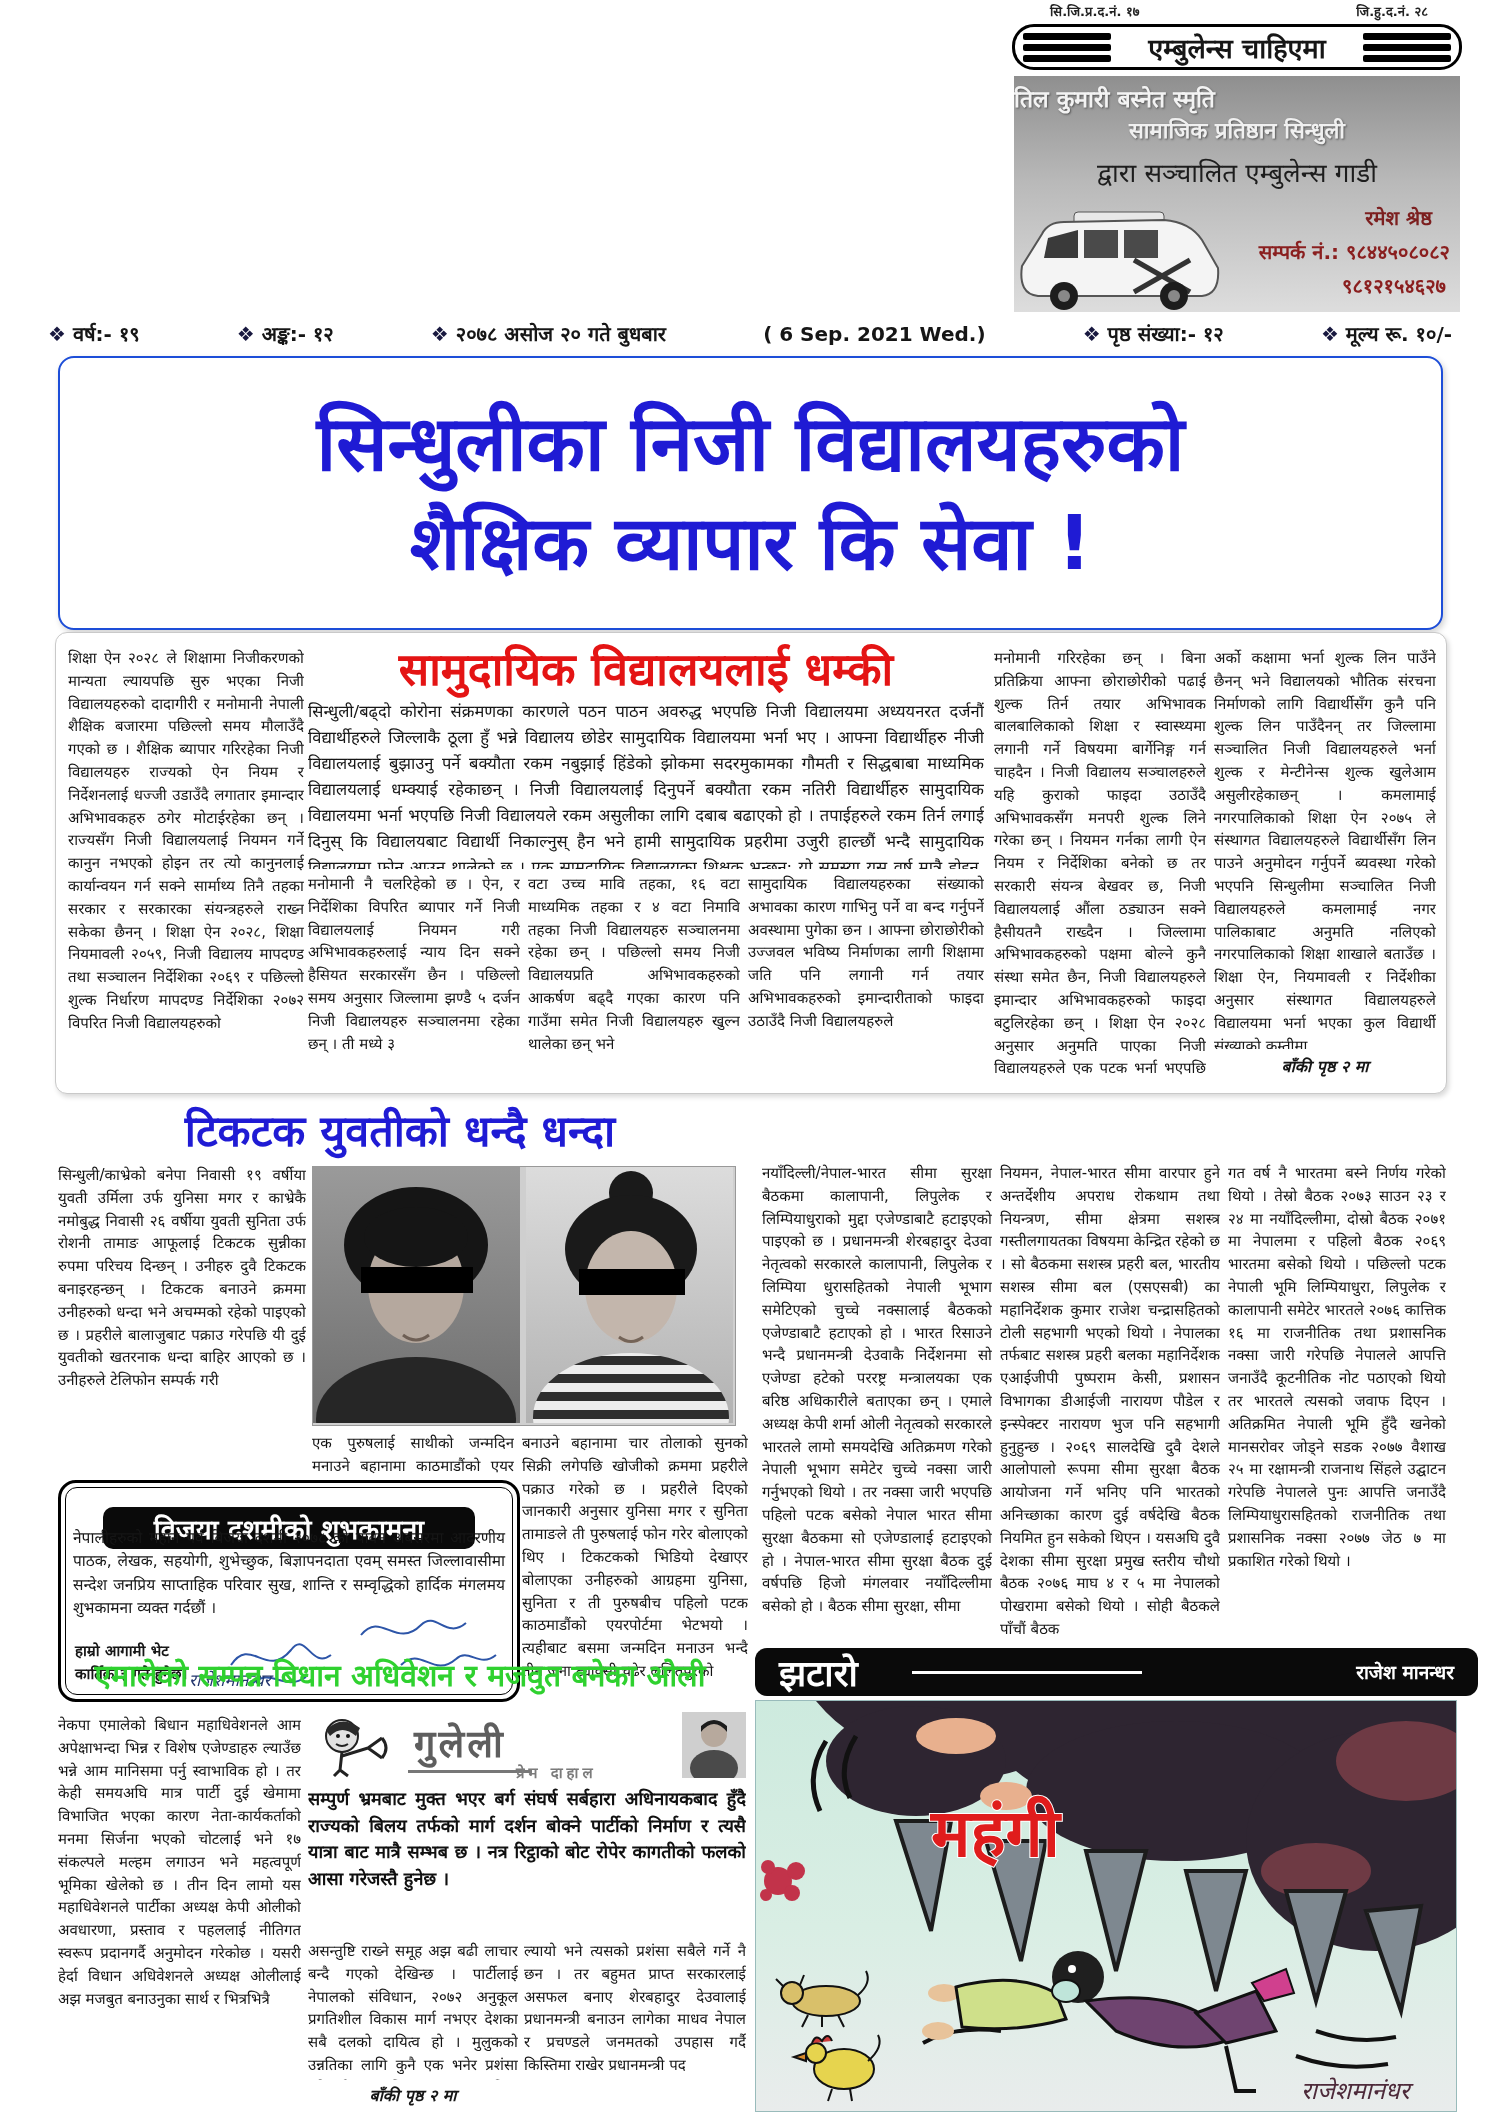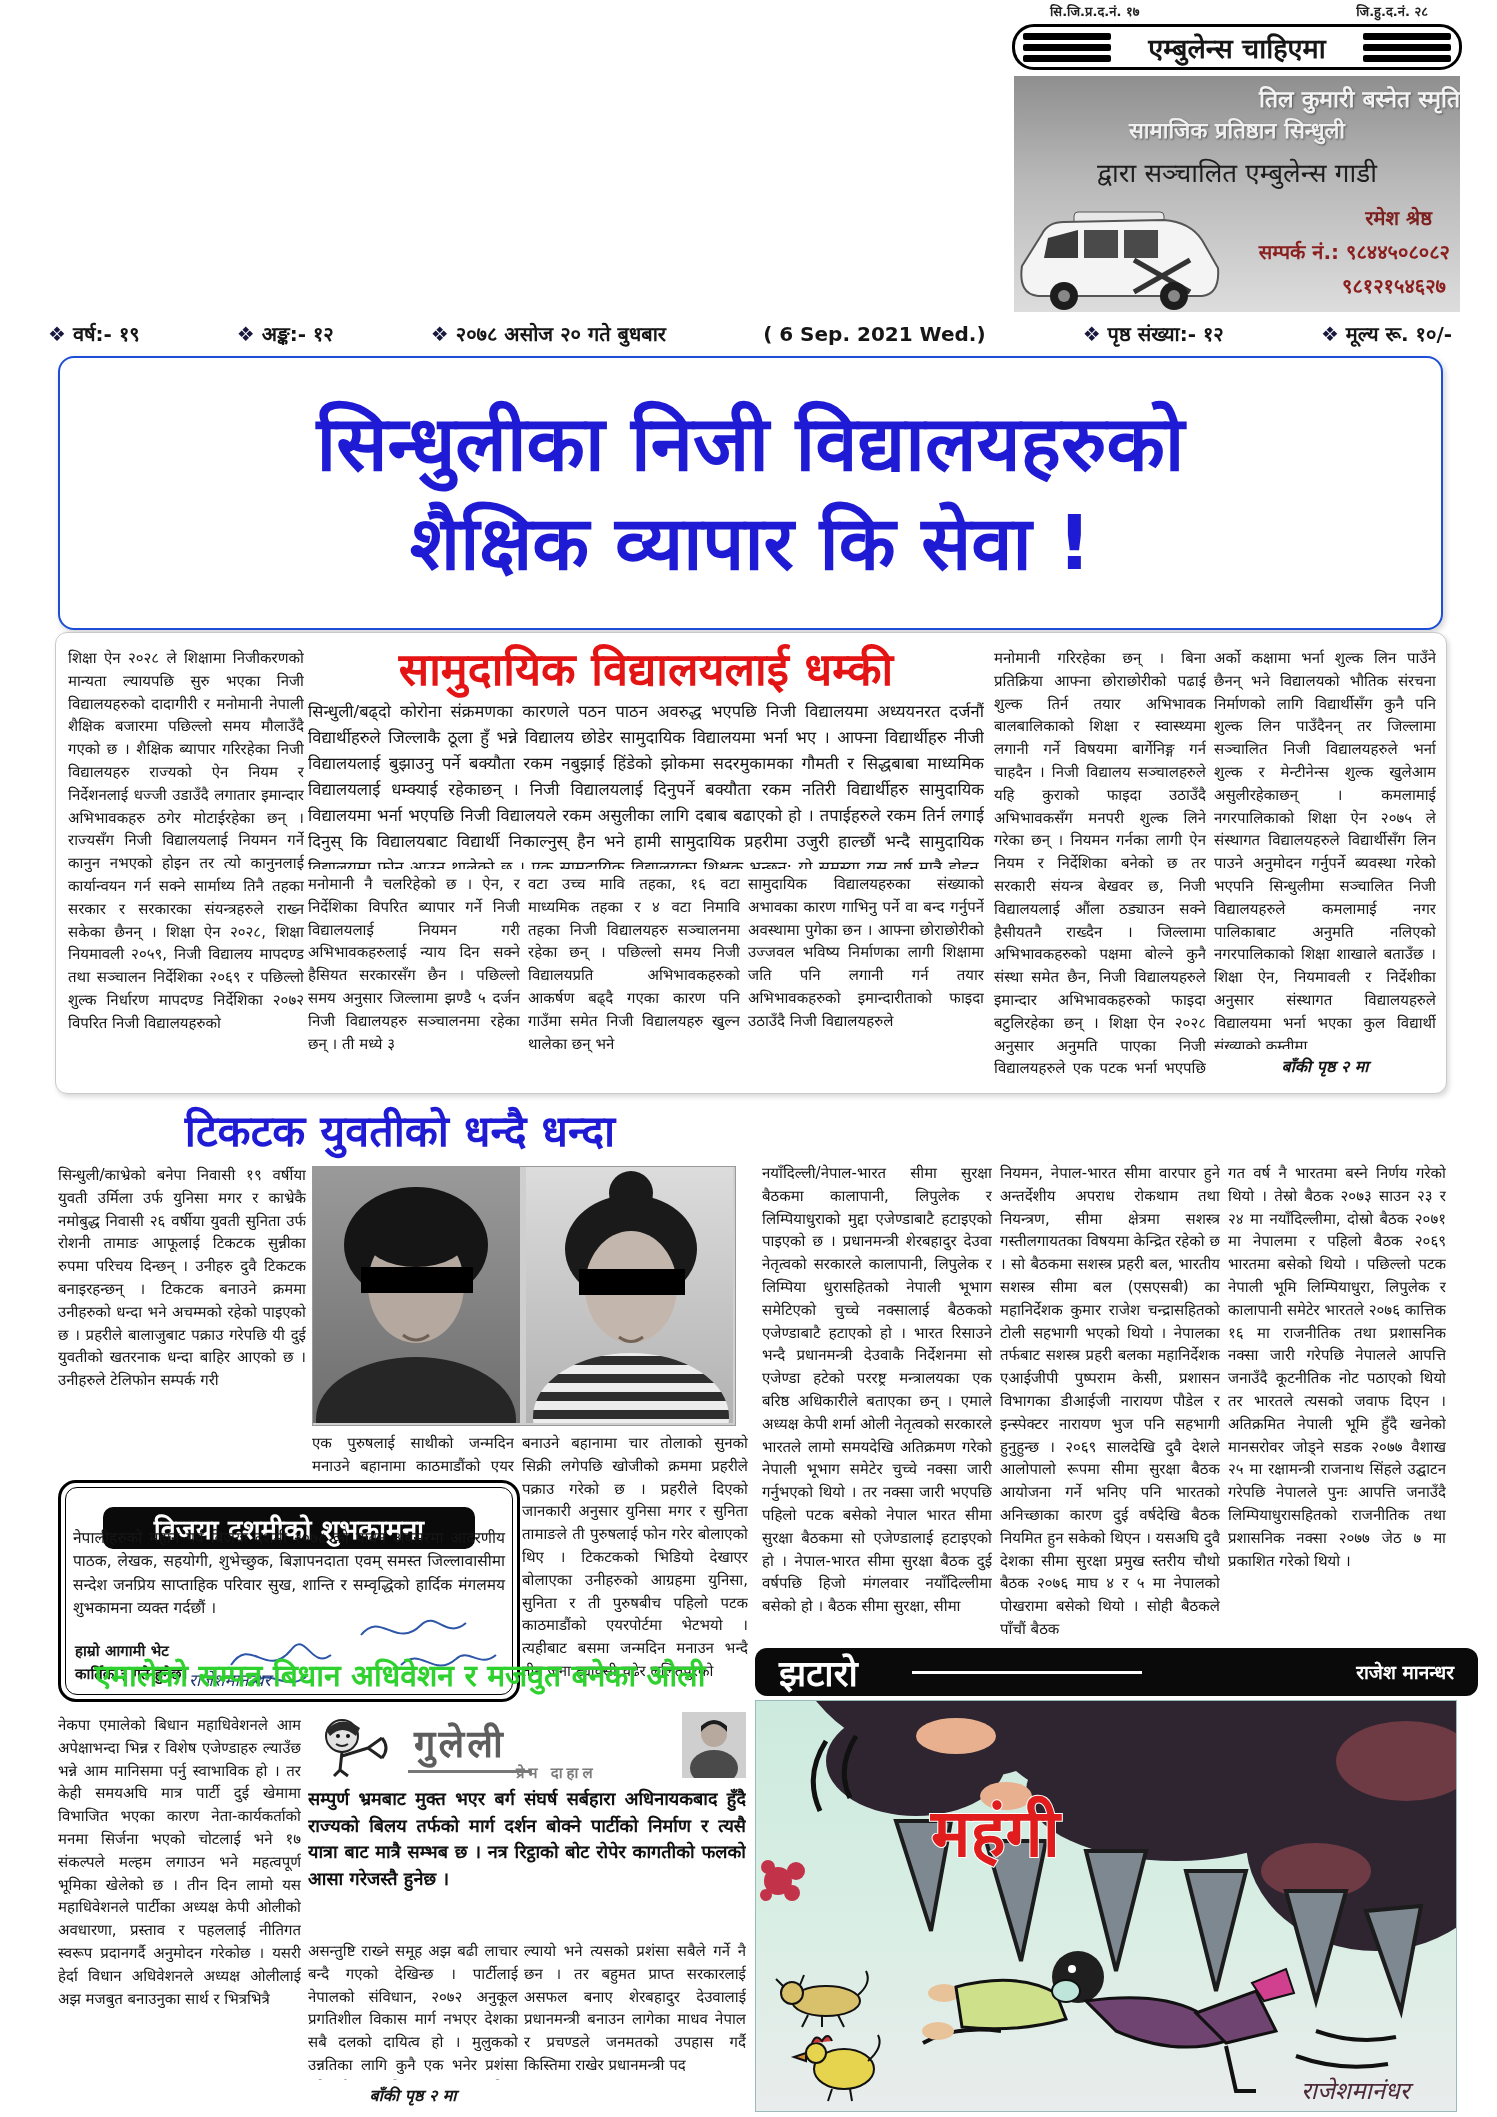--- a/index.html
+++ b/index.html
@@ -21,22 +21,22 @@
   .mast-bar .np{color:#fff;font-size:23px;font-weight:bold;}
   
   .amb{position:absolute;left:1012px;top:24px;width:450px;height:288px;}
   .amb-head{position:relative;height:46px;border:3px solid #000;border-radius:22px;background:#fff;
             display:flex;align-items:center;justify-content:space-between;padding:0 8px;box-sizing:border-box;}
   .stripes{display:flex;flex-direction:column;gap:4px;width:88px;}
   .stripes div{height:7px;background:#000;border-radius:2px;}
   .amb-title{font-size:27px;font-weight:bold;white-space:nowrap;}
   .amb-photo{position:absolute;left:2px;top:52px;right:2px;bottom:0;
              background:linear-gradient(180deg,#8f8f8f 0%,#b9b9b9 45%,#dddddd 100%);overflow:hidden;}
-  .amb-l1{position:absolute;left:0;right:0;top:6px;text-align:right;color:#f3f3f3;font-weight:bold;
-          font-size:23px;text-shadow:1px 1px 2px #555;margin-left:37px;}
+  .amb-l1{position:absolute;left:0;right:0;top:6px;text-align:left;color:#f3f3f3;font-weight:bold;
+          font-size:23px;text-shadow:1px 1px 2px #555;}
   .amb-l2{position:absolute;left:0;right:0;top:38px;text-align:center;color:#f0f0f0;font-weight:bold;
           font-size:22px;text-shadow:1px 1px 2px #555;}
   .amb-l3{position:absolute;left:0;right:0;top:78px;text-align:center;color:#1d1d1d;font-weight:normal;font-size:26px;}
   .amb-name{position:absolute;right:28px;top:128px;color:#7c1f1f;font-weight:bold;font-size:20px;}
   .amb-ph1{position:absolute;right:10px;top:162px;color:#8a1f1f;font-weight:bold;font-size:20px;}
   .amb-ph2{position:absolute;right:14px;top:196px;color:#8a1f1f;font-weight:bold;font-size:20px;}
   
   .infobar{position:absolute;left:48px;top:320px;width:1404px;display:flex;justify-content:space-between;
            align-items:center;font-size:20px;font-weight:bold;}
   .ib-item{display:flex;align-items:center;gap:7px;white-space:nowrap;}

